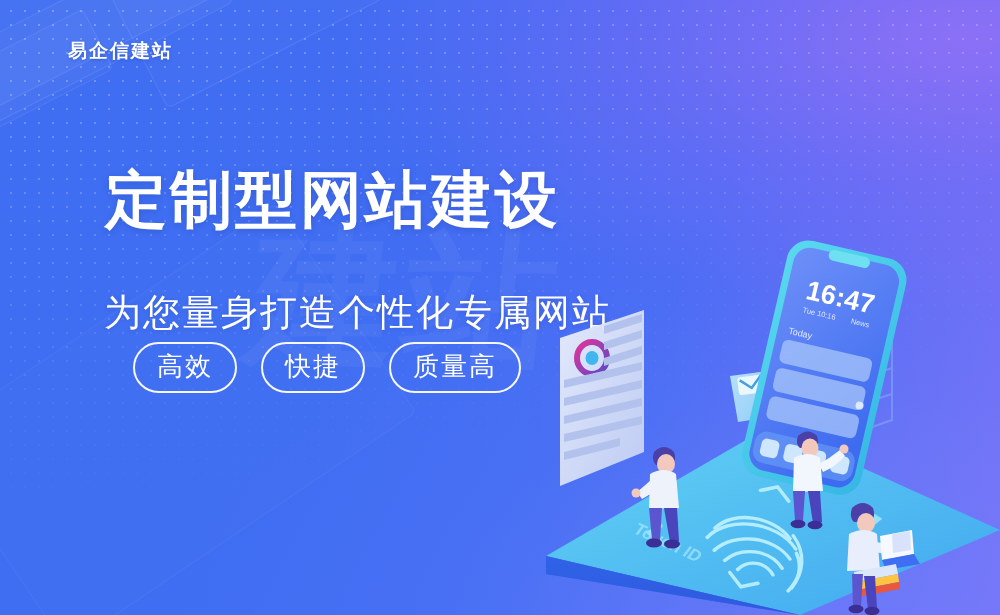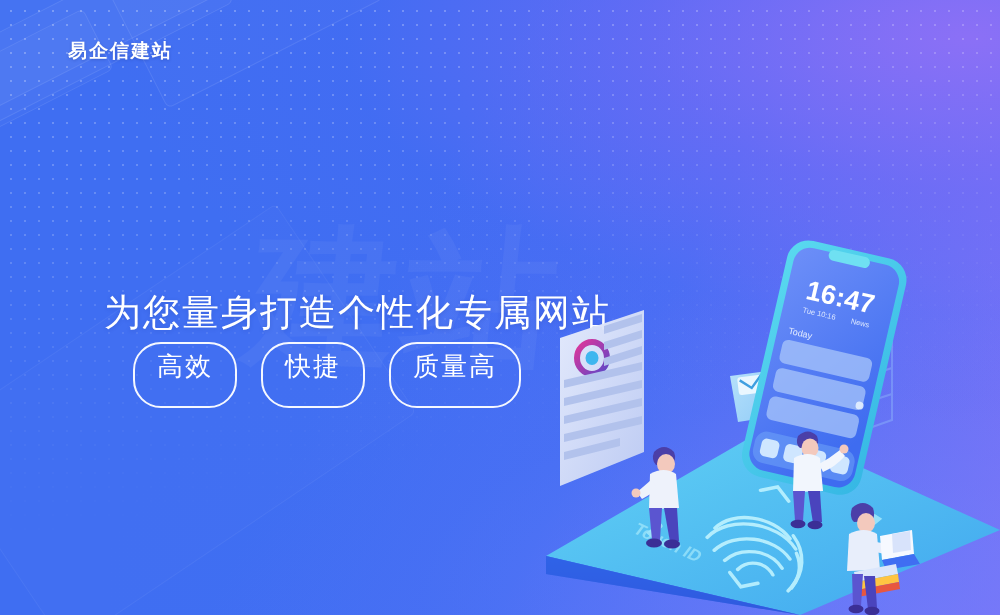--- a/index.html
+++ b/index.html
@@ -50,21 +50,21 @@
   }
   .subhead{
     position:absolute;left:104px;top:258px;
     font-size:37px;color:#ffffff;letter-spacing:2px;font-weight:normal;
     text-shadow:0 1px 4px rgba(25,45,130,0.18);
     margin-top:30px;
   }
   .tags{position:absolute;left:133px;top:342px;display:flex;gap:24px;}
   .tag{
     border:2px solid rgba(255,255,255,0.95);border-radius:28px;
-    padding:6px 22px 23px;font-size:26px;color:#ffffff;letter-spacing:2px;
+    padding:6px 22px 8px;font-size:26px;color:#ffffff;letter-spacing:2px;
     line-height:1.25;white-space:nowrap;
   }
   
   .illus{position:absolute;left:500px;top:230px;width:500px;height:385px;}
   .illus svg{display:block;}
 </style>
 </head>
 <body>
 
 <div class="banner">
@@ -74,20 +74,21 @@
   <div class="ribbon rb3"></div>
   <div class="ribbon rb4"></div>
   <div class="ribbon rb5"></div>
 
   <div class="dots"></div>
 
   <div class="watermark">建站</div>
 
   <div class="logo">易企信建站</div>
 
+  <div class="headline">定制型网站建设</div>
 
   <div class="subhead">为您量身打造个性化专属网站</div>
 
   <div class="tags">
     <div class="tag">高效</div>
     <div class="tag">快捷</div>
     <div class="tag">质量高</div>
   </div>
 
   <div class="illus">

